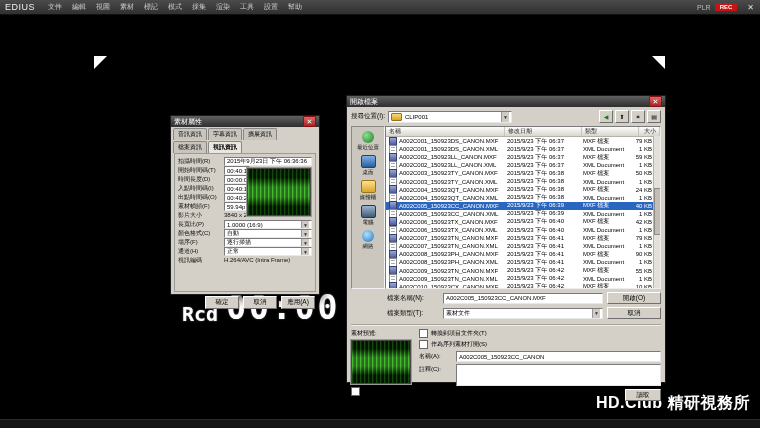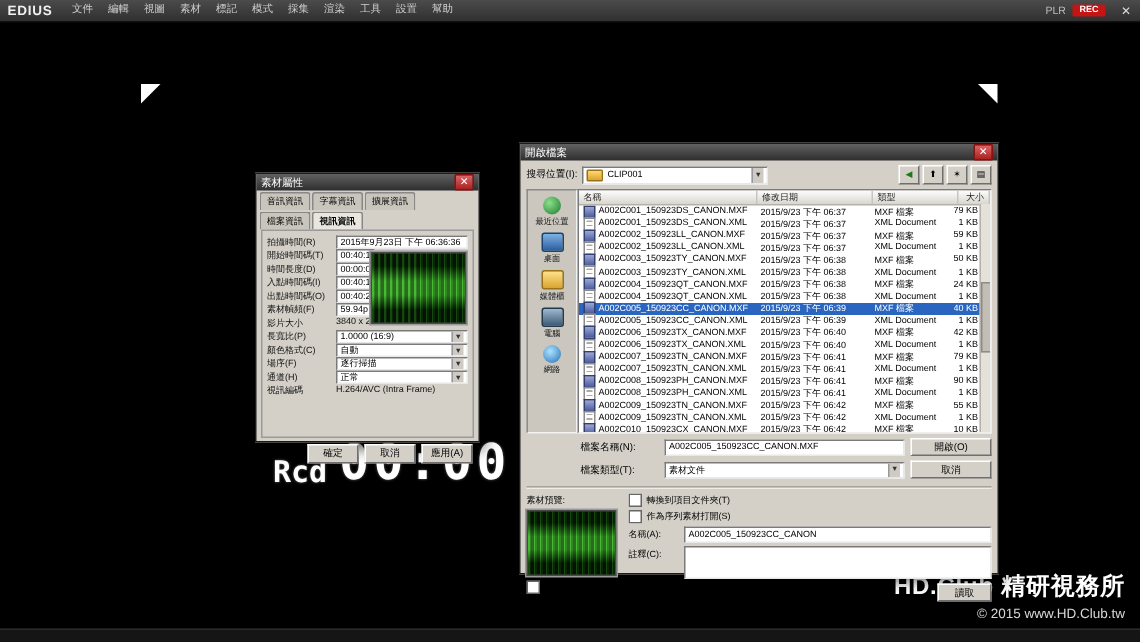--- a/index.html
+++ b/index.html
@@ -2,21 +2,21 @@
 <html><head>
 <meta charset="utf-8">
 <style>
   html,body{margin:0;padding:0;background:#222;}
   #screen{position:relative;width:760px;height:428px;background:#000;overflow:hidden;
           font-family:"Liberation Sans","DejaVu Sans",sans-serif;cursor:default;}
   
   .menubar{position:absolute;left:0;top:0;width:760px;height:14px;
            background:linear-gradient(#4b4b4b,#303030);display:flex;align-items:center;
            border-bottom:1px solid #111;z-index:5;}
-  .logo{color:#f0f0f0;font-weight:bold;font-size:9px;padding:0 8px 0 5px;letter-spacing:.5px;}
+  .logo{color:#f0f0f0;font-weight:normal;font-size:9px;padding:0 8px 0 5px;letter-spacing:.5px;}
   .menu-items{display:flex;align-items:center;height:100%;}
   .menu-item{color:#cfcfcf;font-size:7px;padding:0 5px;line-height:14px;}
   .mb-right{margin-left:auto;display:flex;align-items:center;height:100%;}
   .plr{color:#bbb;font-size:7px;padding:0 4px;}
   .rec{background:#c41414;color:#fff;font-size:6px;font-weight:bold;padding:1px 5px;
        border-radius:1px;margin-right:4px;}
   .winclose{color:#ddd;font-size:8px;padding:0 6px;}
   
   .tri{position:absolute;width:0;height:0;}
   .tri-left{left:94px;top:56px;border-top:13px solid #fff;border-right:13px solid transparent;}
@@ -156,21 +156,20 @@
   </div>
 
   <div class="tri tri-left"></div>
   <div class="tri tri-right"></div>
   <div class="rcd-wrap">
     <span class="rcd-label">Rcd</span>
     <span class="rcd-tc">00:00:</span>
   </div>
   <div class="watermark">
     <div class="wm1">HD.Club 精研視務所</div>
-    <div class="wm2">© 2015  www.HD.Club.tw</div>
   </div>
   <div class="statusbar"></div>
 
   <div class="dlg" id="props">
     <div class="dlg-title">
       <span class="t">素材屬性</span>
       <span class="dlg-close">✕</span>
     </div>
     <div class="tabs" id="props-tabs1">
         <span class="tab">音訊資訊</span>

